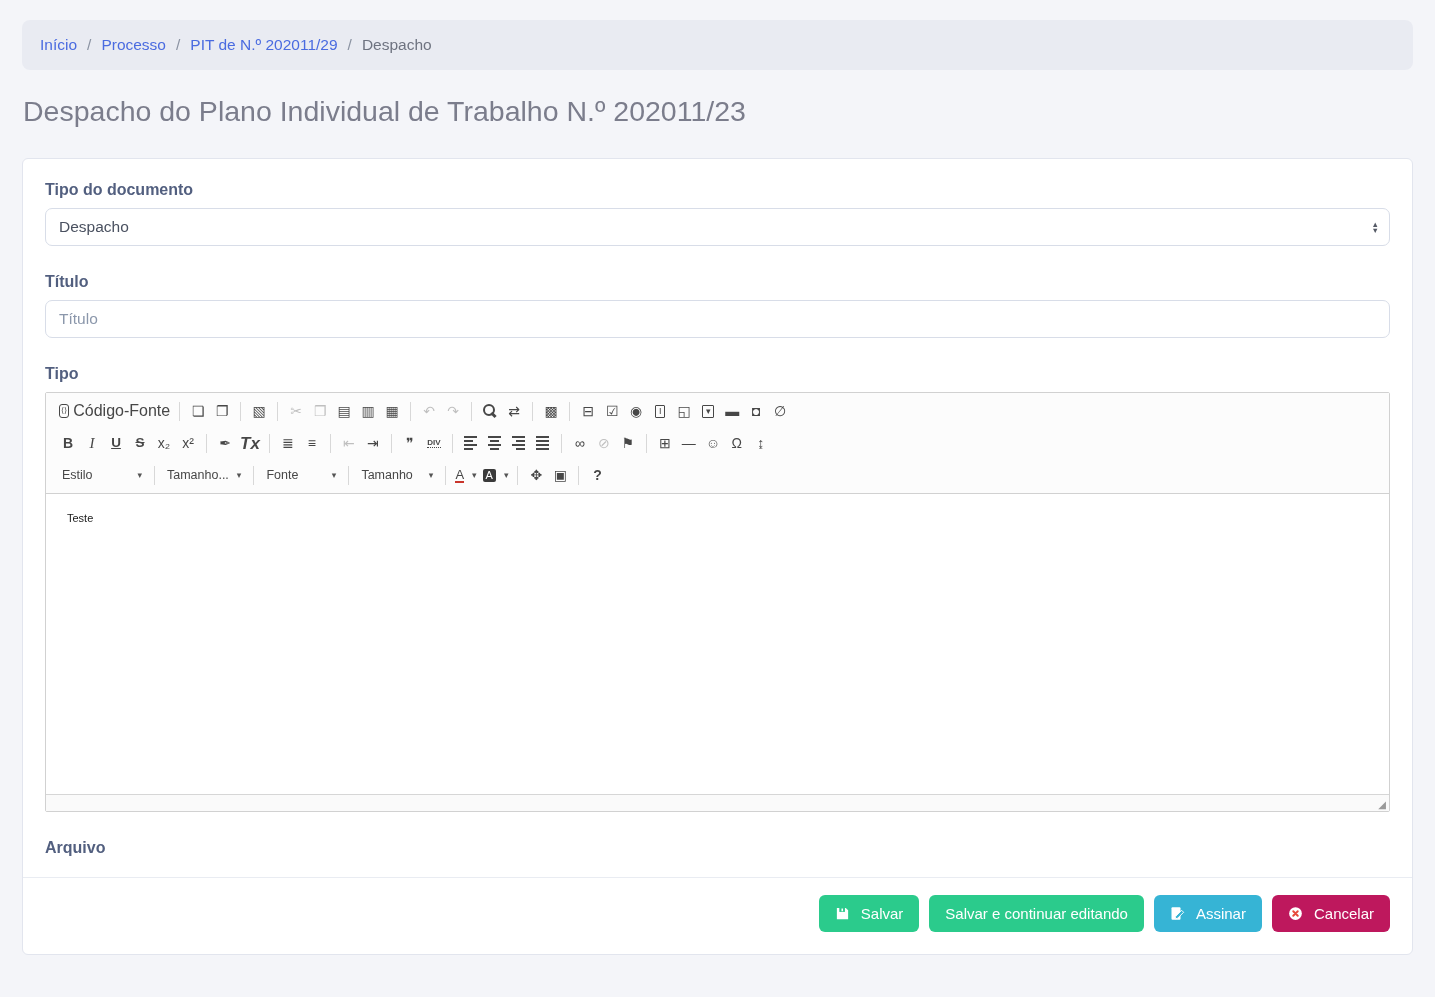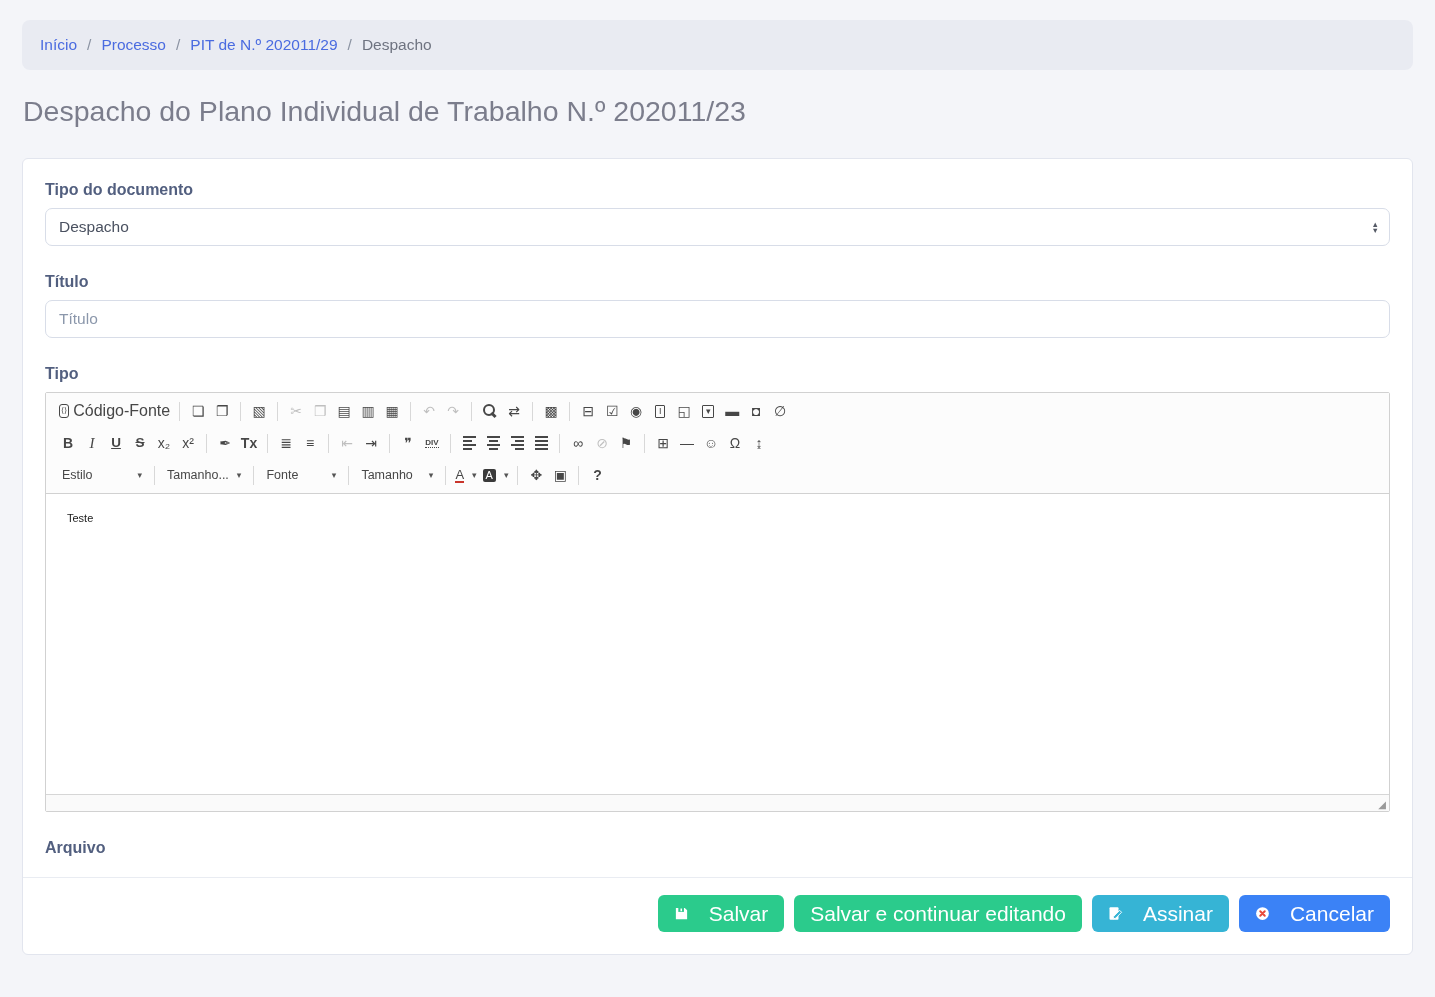--- a/index.html
+++ b/index.html
@@ -70,21 +70,21 @@
   .tb-btn.disabled { opacity:.33; cursor:default; }
   .tbico { font-size:14px; line-height:1; color:#474747; display:inline-flex; align-items:center; justify-content:center; }
   .tb-label { font-size:16px; color:#474747; }
   .tb-sep { width:1px; height:19px; background:#d8d8d8; margin:0 6px; flex:none; }
 
   .g-b { font-weight:700; font-size:14px; }
   .g-i { font-style:italic; font-family:"Liberation Serif", serif; font-size:15px; }
   .g-u { font-weight:700; text-decoration:underline; font-size:13.5px; }
   .g-s { font-weight:700; text-decoration:line-through; font-size:13.5px; }
   .i-src { border:1px solid #474747; border-radius:3px; font-size:8px; padding:1px 1px; line-height:10px; }
-  .i-tx { font-weight:700; font-size:14px; }
+  .i-tx { font-style:italic; font-weight:700; font-size:17px; }
   .i-div { font-size:8px; font-weight:700; letter-spacing:0; border-bottom:1px dotted #474747; }
   .boxed { border:1px solid #474747; border-radius:1px; font-size:9px; line-height:11px; padding:0 3px; }
   .i-fg { font-size:13px; line-height:13px; border-bottom:2px solid #c9352b; }
   .i-bg { background:#3a3a3a; color:#fff; font-size:11px; line-height:13px; padding:0 3px; border-radius:2px; }
   .combo { min-width:86px; justify-content:space-between; padding:0 6px; }
   .combo-label { font-size:12.5px; color:#474747; }
   .combo-arrow { font-size:9px; color:#555; margin-left:4px; }
 
   
   .i-find { position:relative; width:14px; height:14px; }
@@ -126,23 +126,23 @@
     font-size:15px; color:#1c1c1e;
     background:linear-gradient(#fdfdfd,#f0f0f1);
     border:1px solid #b6b6b8; border-radius:3px;
     padding:4px 11px; cursor:pointer;
   }
   .file-status { font-size:15.5px; color:#6e7687; }
 
   .actions-divider { border:none; border-top:1px solid #e9ecf2; margin:20px -22px 0; }
   .actions { display:flex; justify-content:flex-end; gap:10px; padding-top:17px; }
   .btn {
-    display:inline-flex; align-items:center; gap:20px;
+    display:inline-flex; align-items:center; gap:11px;
     border:none; border-radius:6px; height:37px; padding:0 16px;
-    font-family:"Liberation Sans", sans-serif; font-size:21px; color:#fff;
+    font-family:"Liberation Sans", sans-serif; font-size:15px; color:#fff;
     cursor:pointer;
   }
   .btn svg { flex:none; }
 </style>
 </head>
 <body>
 
 <div class="wrap">
 
   <nav class="breadcrumb" id="breadcrumb">
@@ -414,21 +414,21 @@
         <button class="btn" style="background: rgb(43, 203, 140);">
           <span>Salvar e continuar editando</span>
         </button>
         <button class="btn" style="background: rgb(54, 180, 213);">
           <svg width="15" height="15" viewBox="0 0 16 16">
             <rect x="1.6" y="1.4" width="9.6" height="13.2" rx="1" fill="#fff"></rect>
             <path d="M6.1 10.9l6.3-6.3 2.1 2.1-6.3 6.3-2.8.7z" fill="#36b4d5" stroke="#fff" stroke-width="1"></path>
           </svg>
           <span>Assinar</span>
         </button>
-        <button class="btn" style="background: #3b82f6; align-items: center;">
+        <button class="btn" style="background: #be185d; align-items: center;">
           <svg width="15" height="15" viewBox="0 0 16 16">
             <circle cx="8" cy="8" r="6.8" fill="#fff"></circle>
             <path d="M5.6 5.6l4.8 4.8M10.4 5.6l-4.8 4.8" stroke="#e74a3b" stroke-width="2.1" stroke-linecap="round"></path>
           </svg>
           <span>Cancelar</span>
         </button>
       </div>
 
   </div>
 </div>

